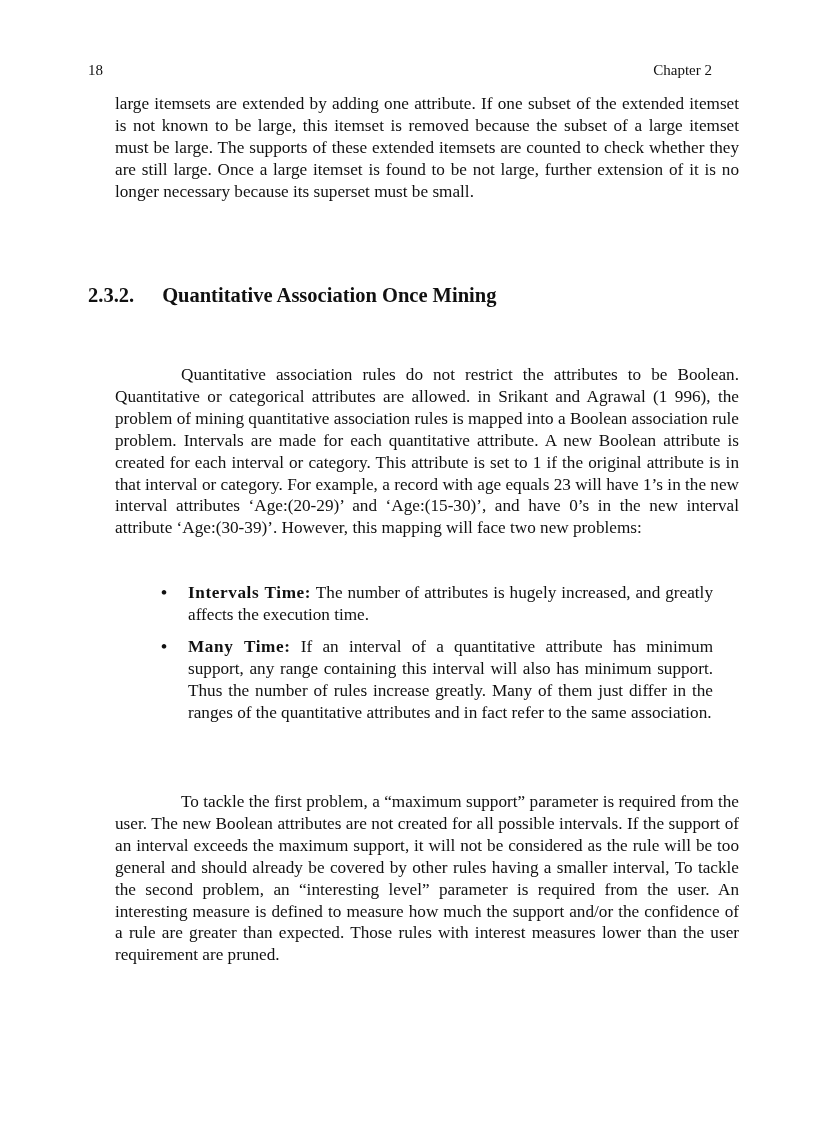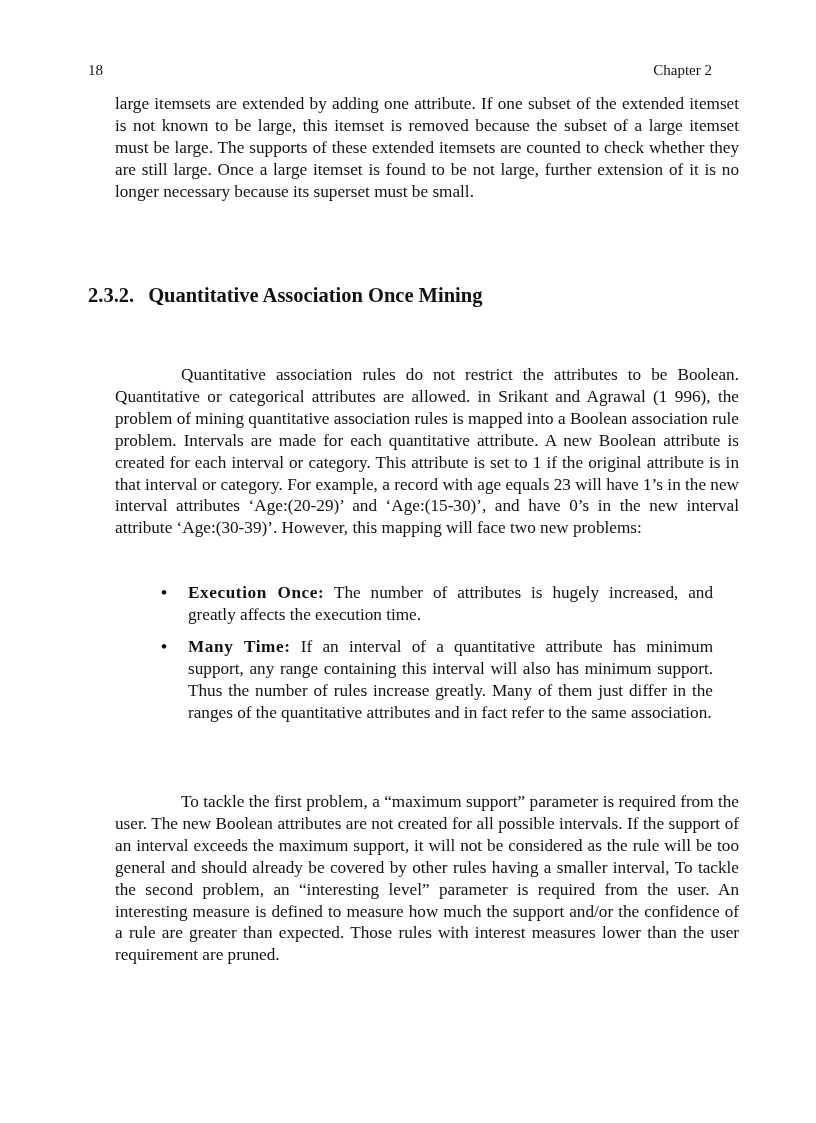--- a/index.html
+++ b/index.html
@@ -17,21 +17,21 @@
     .para {
       position: absolute; left: 104px; width: 624px;
       font-size: 17.2px; line-height: 21.9px;
       text-align: justify; margin: 11px;
     }
     .p1 { top: 82px; }
     .section-heading {
       position: absolute; left: 88px; top: 284px;
       font-size: 20.5px; font-weight: bold; margin: 0; white-space: nowrap;
     }
-    .section-heading .num { margin-right: 14px; }
+    .section-heading .num { margin-right: 28px; }
     .p2 { top: 353px; text-indent: 66px; }
     .bullet {
       position: absolute; left: 163px; width: 550px;
       font-size: 17.2px; line-height: 21.9px; text-align: justify;
     }
     .bullet .dot {
       position: absolute; left: -2px; top: 0; font-weight: bold;
     }
     .bullet .body { display: block; padding-left: 25px; }
     .b1 { top: 582px; }
@@ -50,21 +50,21 @@
 <p class="para p1">large itemsets are extended by adding one attribute. If one subset of the extended itemset is not known to be large, this itemset is removed because the subset of a large itemset must be large. The supports of these extended itemsets are counted to check whether they are still large. Once a large itemset is found to be not large, further extension of it is no longer necessary because its superset must be small.</p>
 
 <h2 class="section-heading">
   <span class="num">2.3.2.</span><span>Quantitative Association Once Mining</span>
 </h2>
 
 <p class="para p2">Quantitative association rules do not restrict the attributes to be Boolean.  Quantitative or categorical attributes are allowed. in Srikant and Agrawal (1 996), the problem of mining quantitative association rules is mapped into a Boolean association rule problem. Intervals are made for each quantitative attribute. A new Boolean attribute is created for each interval or category. This attribute is set to 1 if the original attribute is in that interval or category. For example, a record with age equals 23 will have 1’s in the new interval attributes ‘Age:(20-29)’ and ‘Age:(15-30)’, and have 0’s in the new interval attribute ‘Age:(30-39)’. However, this mapping will face two new problems:</p>
 
 <div class="bullet b1">
   <span class="dot">•</span>
-  <span class="body"><span class="term">Execution Once:</span> <span>The number of attributes is hugely increased, and greatly affects the execution time.</span></span>
+  <span class="body"><span class="term">Intervals Time:</span> <span>The number of attributes is hugely increased, and greatly affects the execution time.</span></span>
 </div>
 
 <div class="bullet b2">
   <span class="dot">•</span>
   <span class="body"><span class="term">Many Time:</span> <span>If an interval of a quantitative attribute has minimum support, any range containing this interval will also has minimum support. Thus the number of rules increase greatly. Many of them just differ in the ranges of the quantitative attributes and in fact refer to the same association.</span></span>
 </div>
 
 <p class="para p3">To tackle the first problem, a “maximum support” parameter is required from the user. The new Boolean attributes are not created for all possible intervals. If the support of an interval exceeds the maximum support, it will not be considered as the rule will be too general and should already be covered by other rules having a smaller interval, To tackle the second problem, an “interesting level” parameter is required from the user. An interesting measure is defined to measure how much the support and/or the confidence of a rule are greater than expected. Those rules with interest measures lower than the user requirement are pruned.</p>
 
 </body></html>

